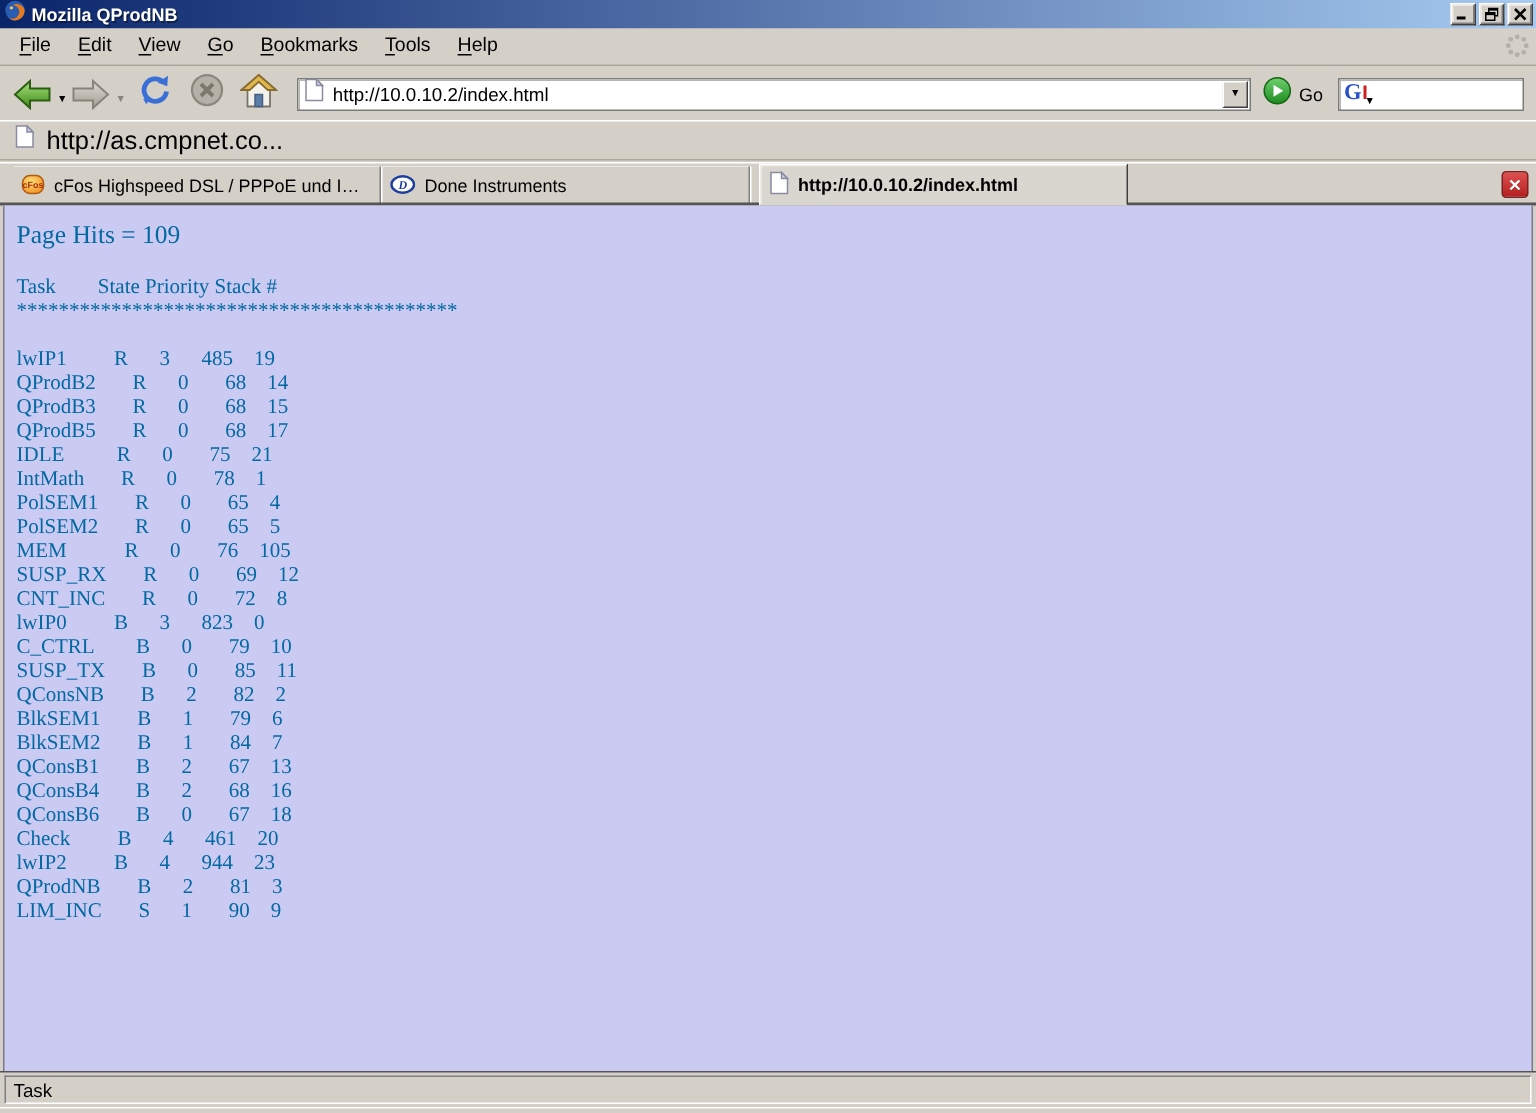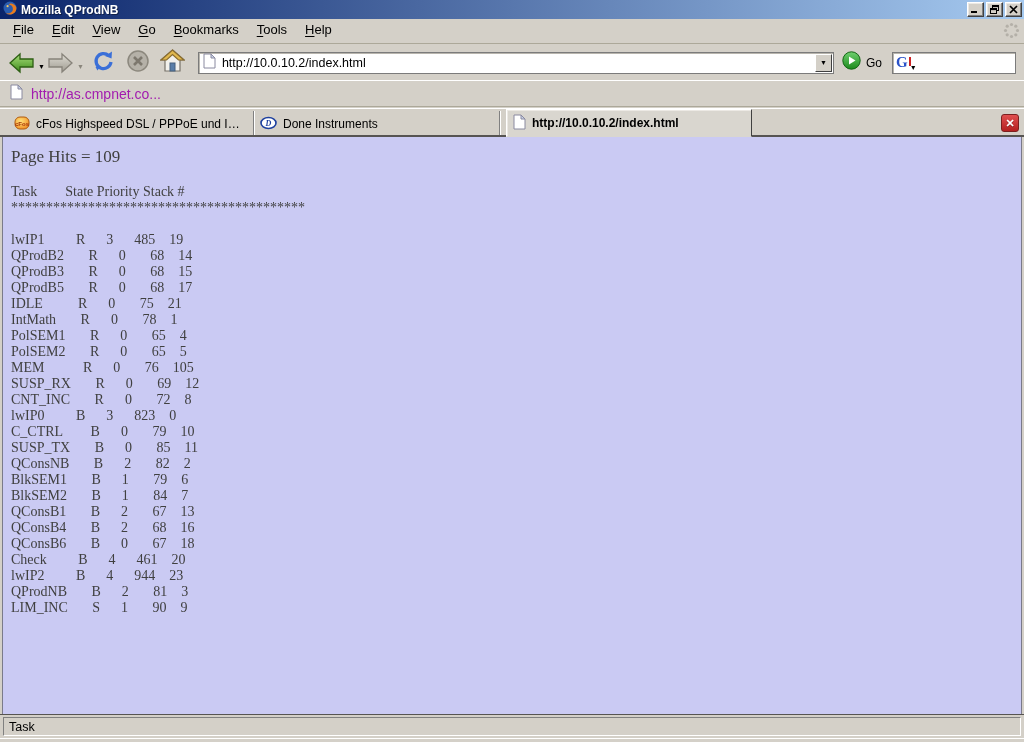--- a/index.html
+++ b/index.html
@@ -44,40 +44,40 @@
     box-shadow:inset 1px 1px 0 #b8b5ad;display:flex;align-items:center;padding:0 3px;}
   .g-logo{font-family:"Liberation Serif",serif;font-weight:bold;font-size:15px;color:#2a52c8;
     position:relative;line-height:1;}
   .g-logo .g-red{position:absolute;right:-3px;top:2px;width:2px;height:9px;background:#cc2222;}
   .search-drop{font-size:7px;color:#000;margin:9px 2px 0 2px;}
   .searchbox input{border:none;outline:none;flex:1;width:50px;font-size:12px;background:transparent;}
 
   
   .bookbar{position:absolute;top:80px;left:0;right:0;height:27px;background:var(--chrome,#d4d0c8);
     border-top:1px solid #fff;border-bottom:1px solid #aca899;display:flex;align-items:center;padding-left:10px;}
-  .bookmark{display:flex;align-items:center;gap:8px;font-size:14px;color:#a21caf;}
+  .bookmark{display:flex;align-items:center;gap:8px;font-size:17px;color:#000000;}
 
   
   .tabbar{position:absolute;top:108px;left:0;right:0;height:29px;background:var(--chrome,#d4d0c8);
     border-top:1px solid #fff;display:flex;align-items:flex-end;padding-left:8px;}
   .tabbar::after{content:"";position:absolute;left:0;right:0;bottom:0;height:2px;background:#565452;}
   .tab{width:246px;height:26px;display:flex;align-items:center;gap:6px;padding:0 6px;
     font-size:12px;color:#000;border-right:1px solid #808080;box-shadow:1px 0 0 #fff;
     white-space:nowrap;overflow:hidden;}
   .tab.active{background:#d9d6cf;border:1px solid;border-color:#fff #404040 transparent #fff;
     box-shadow:inset 1px 1px 0 #ece9e4;font-weight:bold;height:28px;position:relative;z-index:2;margin-left:6px;}
   .tab .lbl{overflow:hidden;text-overflow:ellipsis;}
   .tab-close{position:absolute;right:5px;bottom:5px;width:18px;height:18px;border-radius:3px;
     background:linear-gradient(#e05050,var(--tab_close_red,#b42020));border:1px solid #7c2020;
     color:#fff;font-weight:bold;font-size:11px;display:flex;align-items:center;justify-content:center;
     text-shadow:0 1px 0 rgba(0,0,0,.3);}
 
   
   .content{position:absolute;top:137px;left:2px;right:2px;height:577px;background:var(--content_bg,#cacaf3);
-    border-left:1px solid #7a7a8a;border-right:1px solid #7a7a8a;overflow:hidden;padding:8px;color:#404040;}
+    border-left:1px solid #7a7a8a;border-right:1px solid #7a7a8a;overflow:hidden;padding:8px;color:#0369a1;}
   .page-hits{font-family:"Liberation Serif","DejaVu Serif",serif;font-size:17px;margin:2px 0 0 0;}
   .task-pre{font-family:Liberation Serif, serif;font-size:14px;line-height:16px;
     margin:17px 0 0 0;white-space:pre;}
 
   
   .statusbar{position:absolute;top:714px;left:0;right:0;height:24px;background:var(--chrome,#d4d0c8);
     border-top:1px solid #565452;display:flex;align-items:stretch;padding:2px 3px 2px 3px;}
   .status-panel{flex:1;border:1px solid;border-color:#808080 #fff #fff #808080;
     display:flex;align-items:center;padding-left:5px;font-size:12.5px;color:#000;}
   .bottomstrip{position:absolute;top:738px;left:0;right:0;height:4px;background:#d4d0c8;border-top:1px solid #fff;}

